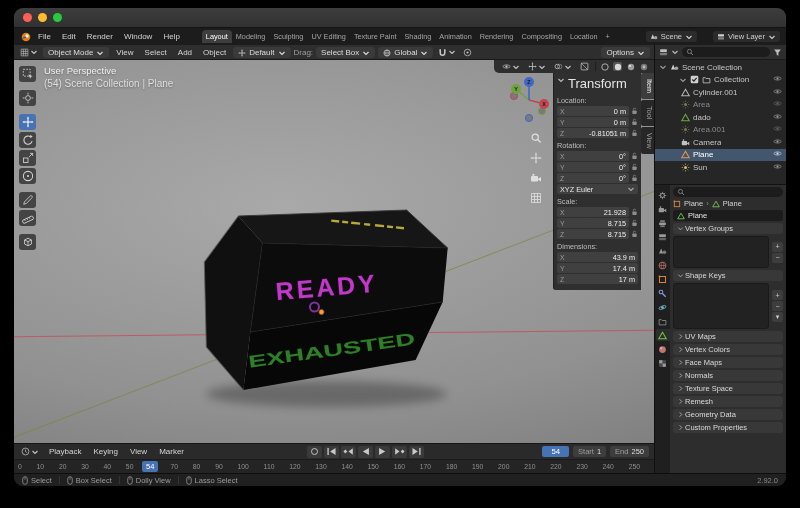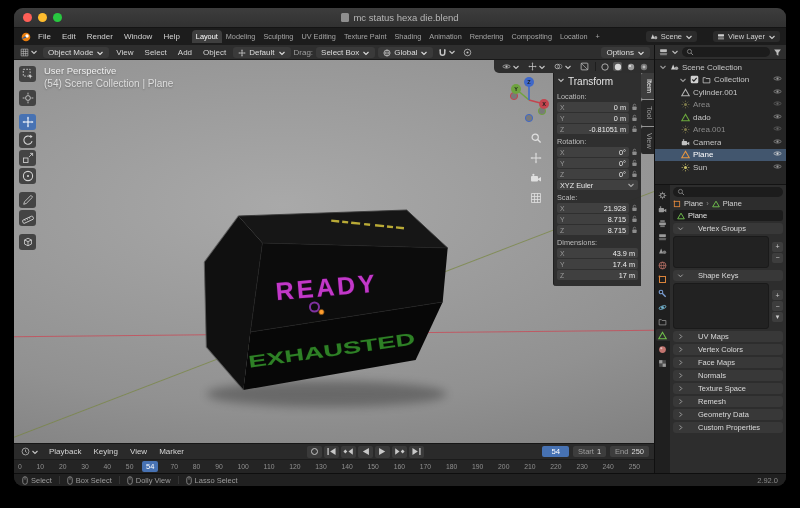--- a/index.html
+++ b/index.html
@@ -9,21 +9,21 @@
 
 .titlebar{height:20px;background:linear-gradient(#3d3d3d,#313131);border-bottom:1px solid #141414;display:flex;align-items:center;position:relative;flex:0 0 auto}
 .lights{display:flex;gap:6px;padding-left:9px;z-index:2}
 .light{width:9px;height:9px;border-radius:50%}
 .title{position:absolute;left:0;right:0;text-align:center;font-size:9.5px;color:#b6b6b6;display:flex;justify-content:center;align-items:center;gap:4px}
 .docico{width:8px;height:9px;background:#8f8f8f;border-radius:1.5px;display:inline-block}
 
 .topbar{height:17px;background:#1c1c1c;display:flex;align-items:center;padding:0 6px;gap:1px;flex:0 0 auto}
 .blogo{width:12px;height:12px}
 .menu{padding:1px 5px;font-size:8px;color:#d2d2d2;border-radius:3px;white-space:nowrap}
-.tabs{display:flex;margin-left:6px;align-items:flex-end}
+.tabs{display:flex;margin-left:16px;align-items:flex-end}
 .tab{padding:2px 4px;font-size:7.3px;color:#a5a5a5;border-radius:4px 4px 0 0;white-space:nowrap}
 .tab.active{background:#3e3e3e;color:#fff}
 .tb-right{margin-left:auto;display:flex;gap:16px;align-items:flex-start}
 .pill{display:flex;align-items:center;gap:3px;background:#2b2b2b;border-radius:3px;padding:1px 4px;font-size:7.5px;color:#cfcfcf;white-space:nowrap}
 
 .main{display:flex;flex:1;min-height:0}
 .left{flex:1;display:flex;flex-direction:column;min-width:0}
 .right{flex:0 0 132px;width:132px;display:flex;flex-direction:column;border-left:1px solid #101010;min-height:0}
 
 .vheader{height:15px;background:#2e2e2e;border-bottom:1px solid #191919;display:flex;align-items:center;gap:3px;padding:0 4px;font-size:8px;flex:0 0 auto}
@@ -46,21 +46,21 @@
 .ot1{font-size:9.5px;color:#efefef}
 .ot2{font-size:10px;color:#dedede;margin-top:2px}
 .vicons{position:absolute;right:0;top:0;height:13px;background:#2e2e2e;z-index:7;display:flex;align-items:center;gap:4px;padding:0 6px;border-radius:0 0 0 5px;color:#c9c9c9}
 .vsep{width:1px;height:9px;background:#1d1d1d}
 .shade{width:9px;height:9px;border-radius:2px;display:flex;align-items:center;justify-content:center}
 .shade.active{background:#555}
 .gizmo{position:absolute;right:102px;top:17px;z-index:4}
 .navicons{position:absolute;right:112px;top:72px;display:flex;flex-direction:column;gap:8px;z-index:4;color:#ececec;opacity:.85}
 
 .npanel{position:absolute;right:13px;top:13px;width:88px;background:rgba(43,43,43,.97);border-left:1px solid #1e1e1e;z-index:6;padding:2px 3px 5px;font-size:7.3px;border-radius:0 0 0 3px}
-.ntitle{display:flex;align-items:flex-start;gap:3px;color:#e4e4e4;padding:1px 0 2px;font-size:10px}
+.ntitle{display:flex;align-items:flex-start;gap:3px;color:#e4e4e4;padding:1px 0 2px;font-size:13px}
 .nlabel{color:#bdbdbd;margin:3px 0 1px}
 .nrow{display:flex;align-items:center;gap:2px;margin-bottom:1px}
 .nfield{flex:1;background:#404040;border-radius:2px;height:10px;display:flex;align-items:center;justify-content:space-between;padding:0 3px}
 .nfield .ax{color:#9a9a9a;font-size:6.8px}
 .nfield .val{color:#ededed;white-space:nowrap}
 .lockw{width:7px;height:8px;color:#8d8d8d;flex:0 0 auto}
 .ndd{background:#404040;border-radius:2px;height:10px;display:flex;align-items:center;justify-content:space-between;padding:0 3px;color:#e8e8e8;margin-top:1px}
 .ntabs{position:absolute;right:0;top:13px;width:13px;z-index:6;display:flex;flex-direction:column;gap:1px}
 .ntab{writing-mode:vertical-rl;font-size:7.3px;color:#9c9c9c;background:#272727;padding:6px 0;text-align:center;width:13px;border-radius:2px 0 0 2px}
 .ntab.active{background:#3d3d3d;color:#f2f2f2}
@@ -92,21 +92,21 @@
 .props{flex:1;display:flex;background:#2d2d2d;min-height:0}
 .ptabs{width:15px;background:#1f1f1f;display:flex;flex-direction:column;align-items:center;padding-top:4px;gap:2px;flex:0 0 auto}
 .ptab{width:14px;height:12px;display:flex;align-items:center;justify-content:center;color:#9a9a9a;border-radius:2px 0 0 2px}
 .ptab.active{background:#2d2d2d}
 .ptab svg{width:9px;height:9px}
 .pbody{flex:1;padding:2px 3px;font-size:7.5px;display:flex;flex-direction:column;gap:2px;min-width:0}
 .prow{display:flex;align-items:center;gap:3px}
 .psearch{flex:1;height:10px;background:#1c1c1c;border-radius:5px;display:flex;align-items:center;gap:3px;padding:0 4px;color:#888}
 .pcrumb{display:flex;align-items:center;gap:3px;color:#d2d2d2;white-space:nowrap;overflow:hidden}
 .pname{flex:1;background:#1c1c1c;border-radius:3px;height:11px;display:flex;align-items:center;gap:3px;padding:0 4px;color:#e2e2e2}
-.psec{background:#383838;border-radius:3px;padding:0 4px;display:flex;align-items:center;gap:14px;color:#dadada;height:11px;flex:0 0 auto}
+.psec{background:#383838;border-radius:3px;padding:0 4px;display:flex;align-items:center;gap:1px;color:#dadada;height:11px;flex:0 0 auto}
 .psec .scaret{width:7px;height:7px;color:#a8a8a8}
 .plist{background:#222;border:1px solid #1a1a1a;border-radius:3px;flex:1}
 .pside{display:flex;flex-direction:column;gap:1px}
 .pbtn{width:11px;height:10px;background:#3d3d3d;border-radius:2px;display:flex;align-items:center;justify-content:center;color:#ccc;font-size:7px}
 
 .statusbar{height:13px;background:#202020;border-top:1px solid #0e0e0e;display:flex;align-items:center;gap:7px;padding:0 8px;font-size:7.5px;color:#9c9c9c;flex:0 0 auto}
 .sitem{display:flex;align-items:center;gap:3px;white-space:nowrap}
 .sdiv{width:1px;height:8px;background:#343434}
 .sver{margin-left:auto;color:#8a8a8a}
 .ic8{width:8px;height:8px}
@@ -286,24 +286,20 @@
 </defs>
   </svg>
 
 <div class="win">
 
   <div class="titlebar">
     <div class="lights">
       <span class="light" style="background:#ff5f57"></span>
       <span class="light" style="background:#febc2e"></span>
       <span class="light" style="background:#28c840"></span>
-    </div>
-    <div class="title">
-      <span class="docico"></span>
-      <span>mc status hexa die.blend</span>
     </div>
   </div>
 
   <div class="topbar">
     <svg class="blogo" viewBox="0 0 14 14">
         <circle cx="7" cy="7" r="5" fill="#e87d0d"></circle>
         <circle cx="8.2" cy="5.8" r="2" fill="#fff"></circle>
         <path d="M1 9.5 6 6l1.5 2Z" fill="#2a5ca0"></path>
       </svg>
     <span class="menu">File</span>

